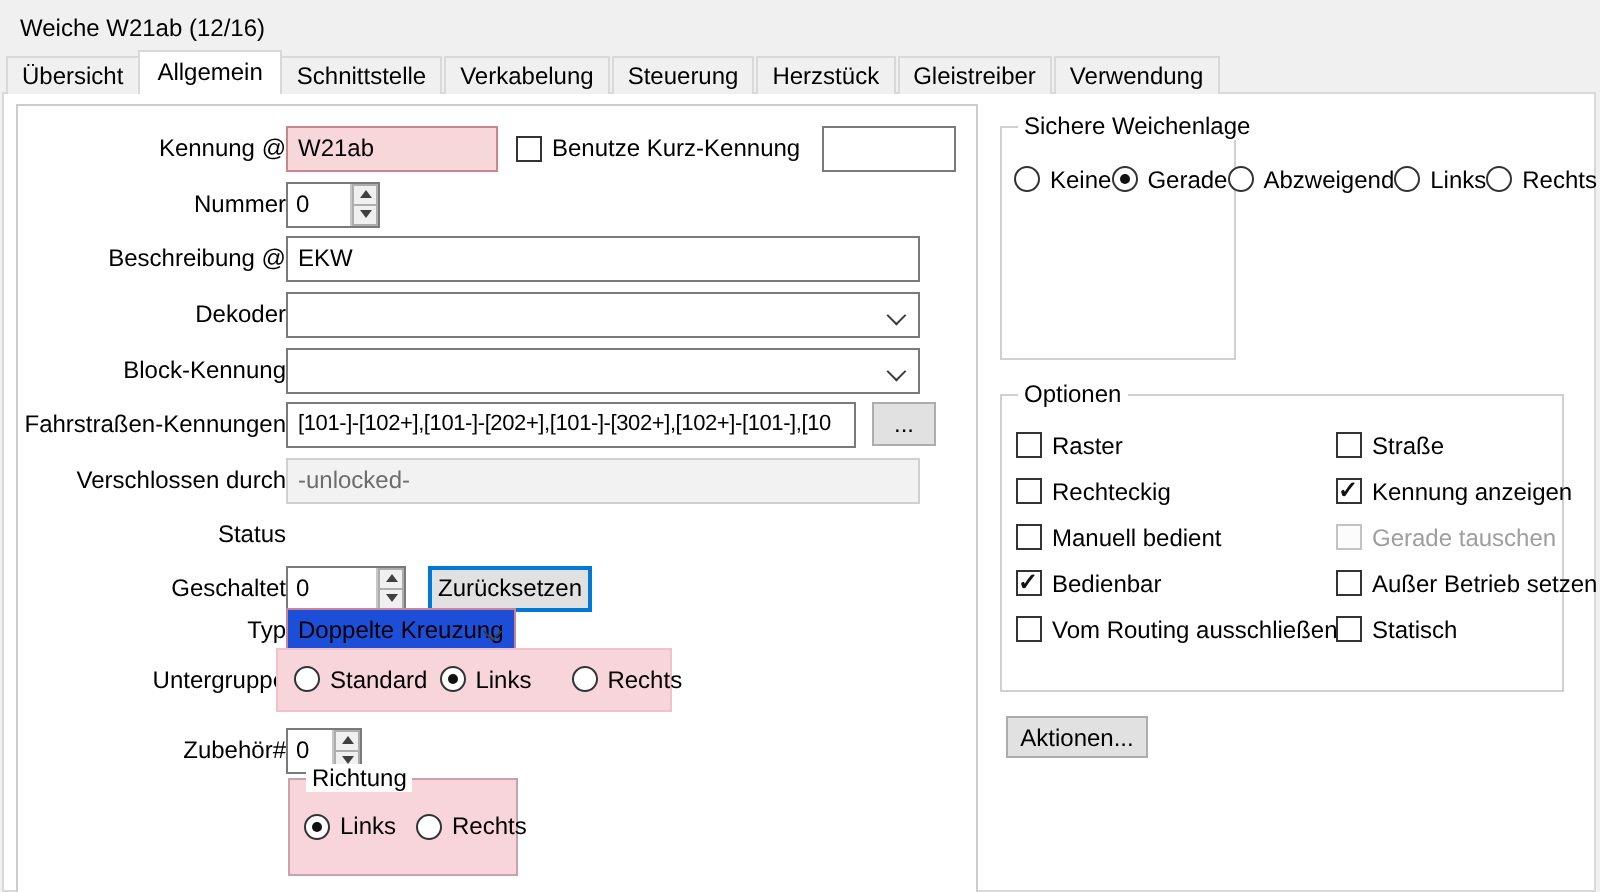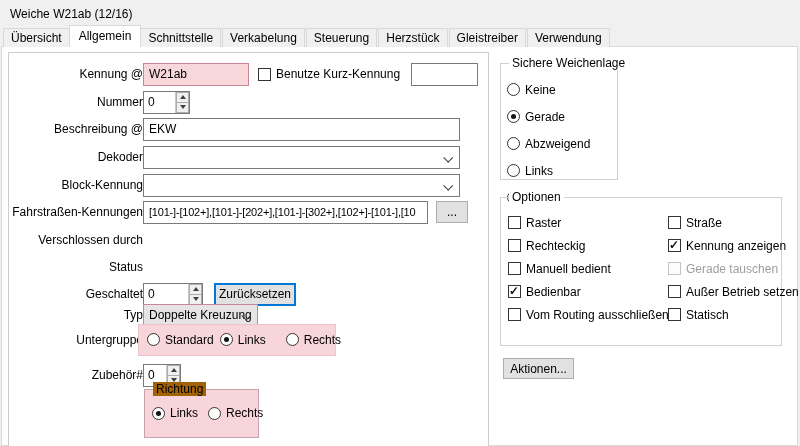--- a/index.html
+++ b/index.html
@@ -22,21 +22,21 @@
   .row { position:absolute; left:0; width:100%; display:flex; align-items:center; height:24px; }
   .lab { width:134px; text-align:right; flex:none; white-space:nowrap; }
 
   .txt { height:23px; border:1px solid #7a7a7a; background:#fff; padding:0 5px; font-size:12px; outline:none; }
   .txt.pink { background:#f8d7db; border-color:#cc8493; }
   .txt.disabled { background:#f2f2f2; border-color:#d0d0d0; color:#6d6d6d; }
   .txt.small { font-size:11px; letter-spacing:-0.2px; }
 
   
   .combo { position:relative; height:23px; border:1px solid #7a7a7a; background:#fff; padding:0 22px 0 5px; display:flex; align-items:center; white-space:nowrap; overflow:hidden; }
-  .combo.pink { background:#e5e5e5; border-color:#cc8493;text-align:right; }
+  .combo.pink { background:#1d4ed8; border-color:#cc8493;text-align:right; }
   .chev { position:absolute; right:8px; top:8px; width:7px; height:7px; border-right:1.3px solid #3c3c3c; border-bottom:1.3px solid #3c3c3c; transform:rotate(45deg) translateY(-1px); }
 
   
   .spin { display:flex; height:23px; border:1px solid #7a7a7a; background:#fff; }
   .spin .sval { border:none; outline:none; padding:0 4px; font-size:12px; height:21px; }
   .spin .btns { width:14px; display:flex; flex-direction:column; border-left:1px solid #c7c7c7; }
   .spin .sbtn { flex:1; background:#f0f0f0; border:1px solid #adadad; display:flex; align-items:center; justify-content:center; }
   .spin .sbtn + .sbtn { margin-top:-1px; }
   .tri-up { width:0; height:0; border-left:3px solid transparent; border-right:3px solid transparent; border-bottom:4px solid #404040; }
   .tri-dn { width:0; height:0; border-left:3px solid transparent; border-right:3px solid transparent; border-top:4px solid #404040; }
@@ -53,23 +53,23 @@
 
   
   .btn { height:23px; background:#e1e1e1; border:1px solid #adadad; font-size:12px; display:inline-flex; align-items:center; justify-content:center; cursor:default; }
   .btn.focused { border:2px solid #0078d7; }
 
   
   .pinkpanel { background:#f7d5da; border:1px solid #eec3cb; display:flex; align-items:center; }
   .groupbox { position:absolute; border:1px solid #d0d0d0; }
   .groupbox .gtitle { position:absolute; top:-8px; left:8px; background:#fff; padding:0 3px; white-space:nowrap; }
   .groupbox.pink { background:#f7d5da; border-color:#c9a3ab; }
-  .groupbox.pink .gtitle { background:#a16207; }
-
-  .vlist { display:flex; flex-direction:column; padding:16px 0 0 6px;gap:8px; }
+  .groupbox.pink .gtitle { background:#ffffff; }
+
+  .vlist { display:flex; padding:16px 0 0 6px; }
   .vlist .cbrow, .vlist .radiorow { height:19px; }
   .radiorow { display:flex; align-items:center; white-space:nowrap; }
 
   .optcol { position:absolute; top:13px; display:flex; flex-direction:column; }
   .optcol .cbrow { height:23px; }
 </style>
 </head>
 <body>
 
 <div class="window-title">Weiche W21ab (12/16)</div>
@@ -136,20 +136,21 @@
     </div>
 
     <div class="row" style="top:147px">
       <div class="lab">Fahrstraßen-Kennungen</div>
       <input class="txt small" style="width: 285px;" value="[101-]-[102+],[101-]-[202+],[101-]-[302+],[102+]-[101-],[10">
       <button class="btn" style="width:32px;height:22px;margin-left:8px">...</button>
     </div>
 
     <div class="row" style="top:175px">
       <div class="lab">Verschlossen durch</div>
+      <input class="txt disabled" style="width: 317px;" value="-unlocked-">
     </div>
 
     <div class="row" style="top:202px">
       <div class="lab">Status</div>
     </div>
 
     <div class="row" style="top:229px">
       <div class="lab">Geschaltet</div>
       <span class="spin">
         <input class="sval" style="width: 44px;" value="0">

